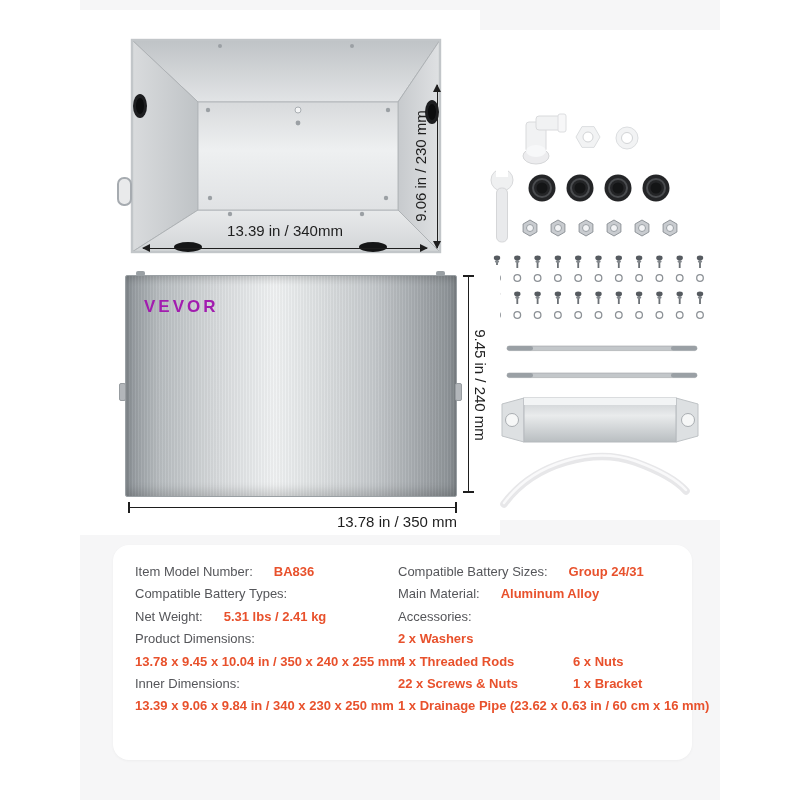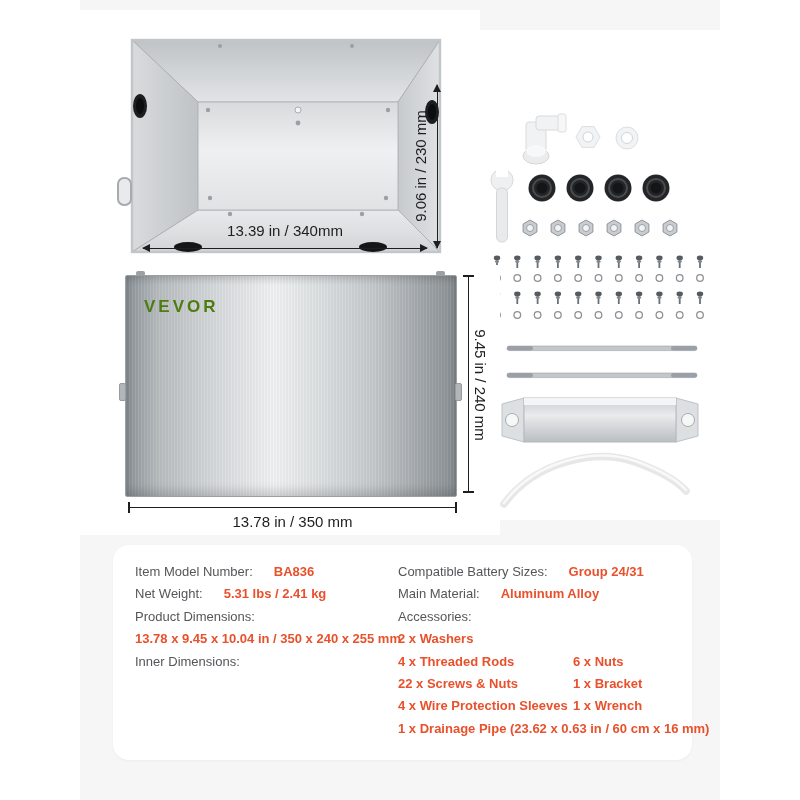--- a/index.html
+++ b/index.html
@@ -37,21 +37,21 @@
   .dim-label.rot-ccw{transform:translate(-50%,-50%) rotate(-90deg);}
   .dim-label.rot-cw{transform:translate(-50%,-50%) rotate(90deg);}
 
   
   .lid{position:absolute;left:45px;top:10px;width:332px;height:222px;
     border:1px solid #9aa0a4;border-radius:2px;
     background:
       repeating-linear-gradient(90deg, rgba(255,255,255,.05) 0 1px, rgba(0,0,0,.035) 1px 3px),
       linear-gradient(90deg,#8e9499 0%,#b9bec1 10%,#d9dcde 28%,#f1f3f4 45%,#e3e6e7 55%,#c6cacd 75%,#9da2a6 92%,#8a9094 100%);
     box-shadow: inset 0 4px 6px rgba(0,0,0,.14), inset 0 -6px 8px rgba(0,0,0,.14);}
-  .logo{position:absolute;left:64px;top:32px;font-size:17px;font-weight:bold;color:#4d7c0f;
+  .logo{position:absolute;left:64px;top:32px;font-size:17px;font-weight:bold;color:#a21caf;
         letter-spacing:3px;}
   .latch{position:absolute;width:7px;height:18px;background:#b2b6ba;border:1px solid #979ca0;border-radius:2px;}
   .latch-l{left:39px;top:118px;}
   .latch-r{left:375px;top:118px;}
   .bump{position:absolute;width:9px;height:5px;background:#9aa0a4;border-radius:2px;}
   .bump-l{left:56px;top:6px;}
   .bump-r{left:356px;top:6px;}
 
   
   .card{position:absolute;left:33px;top:545px;width:579px;height:215px;background:#fff;
@@ -375,39 +375,40 @@
 
     <div class="photo photo2">
       <div class="lid"></div>
       <div class="bump bump-l"></div>
       <div class="bump bump-r"></div>
       <div class="latch latch-l"></div>
       <div class="latch latch-r"></div>
       <div class="logo">VEVOR</div>
 
       <div class="dim-line-h tick-h" style="left:48px;top:242px;width:329px;"></div>
-      <div class="dim-label" style="left:48px;width:329px;top:248px;text-align:center;">13.78 in / 350 mm</div>
+      <div class="dim-label" style="left:48px;width:329px;top:248px;text-align:right;">13.78 in / 350 mm</div>
       <div class="dim-line-v tick-v" style="left:388px;top:10px;height:218px;"></div>
       <div class="dim-label rot-cw" style="left:400px;top:120px;">9.45 in / 240 mm</div>
     </div>
 
     <div class="card">
       <div class="spec-col col-left">
           <div class="spec-row"><span class="spec-label">Item Model Number:</span><span class="spec-value after-label">BA836</span></div>
+          <div class="spec-row"><span class="spec-label">Compatible Battery Types:</span></div>
           <div class="spec-row"><span class="spec-label">Net Weight:</span><span class="spec-value after-label">5.31 lbs / 2.41 kg</span></div>
           <div class="spec-row"><span class="spec-label">Product Dimensions:</span></div>
           <div class="spec-row"><span class="spec-value">13.78 x 9.45 x 10.04 in / 350 x 240 x 255 mm</span></div>
           <div class="spec-row"><span class="spec-label">Inner Dimensions:</span></div>
+          <div class="spec-row"><span class="spec-value">13.39 x 9.06 x 9.84 in / 340 x 230 x 250 mm</span></div>
         </div>
       <div class="spec-col col-right">
           <div class="spec-row"><span class="spec-label">Compatible Battery Sizes:</span><span class="spec-value after-label">Group 24/31</span></div>
           <div class="spec-row"><span class="spec-label">Main Material:</span><span class="spec-value after-label">Aluminum Alloy</span></div>
           <div class="spec-row"><span class="spec-label">Accessories:</span></div>
           <div class="spec-row"><span class="spec-value">2 x Washers</span></div>
           <div class="spec-row"><span class="spec-value">4 x Threaded Rods</span><span class="spec-value v2">6 x Nuts</span></div>
           <div class="spec-row"><span class="spec-value">22 x Screws &amp; Nuts</span><span class="spec-value v2">1 x Bracket</span></div>
-          <div class="spec-row"><span class="spec-value">4 x Wire Protection Sleeves</span><span class="spec-value v2">1 x Wrench</span></div>
           <div class="spec-row"><span class="spec-value">1 x Drainage Pipe (23.62 x 0.63 in / 60 cm x 16 mm)</span></div>
         </div>
     </div>
 
   </div>
 </div>
 
 </body></html>

